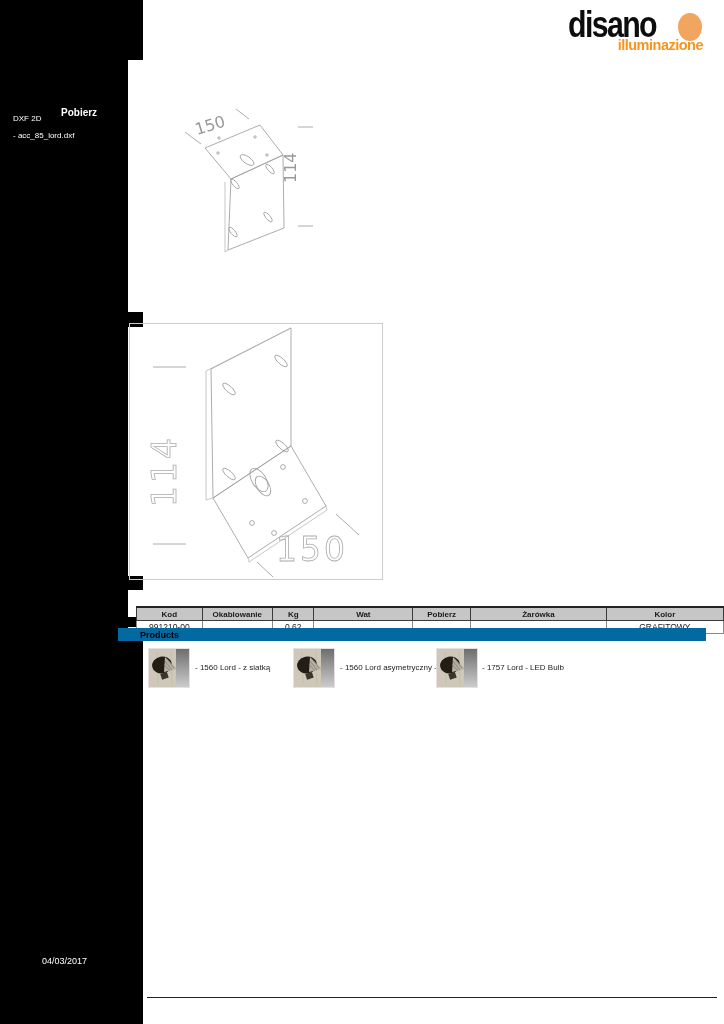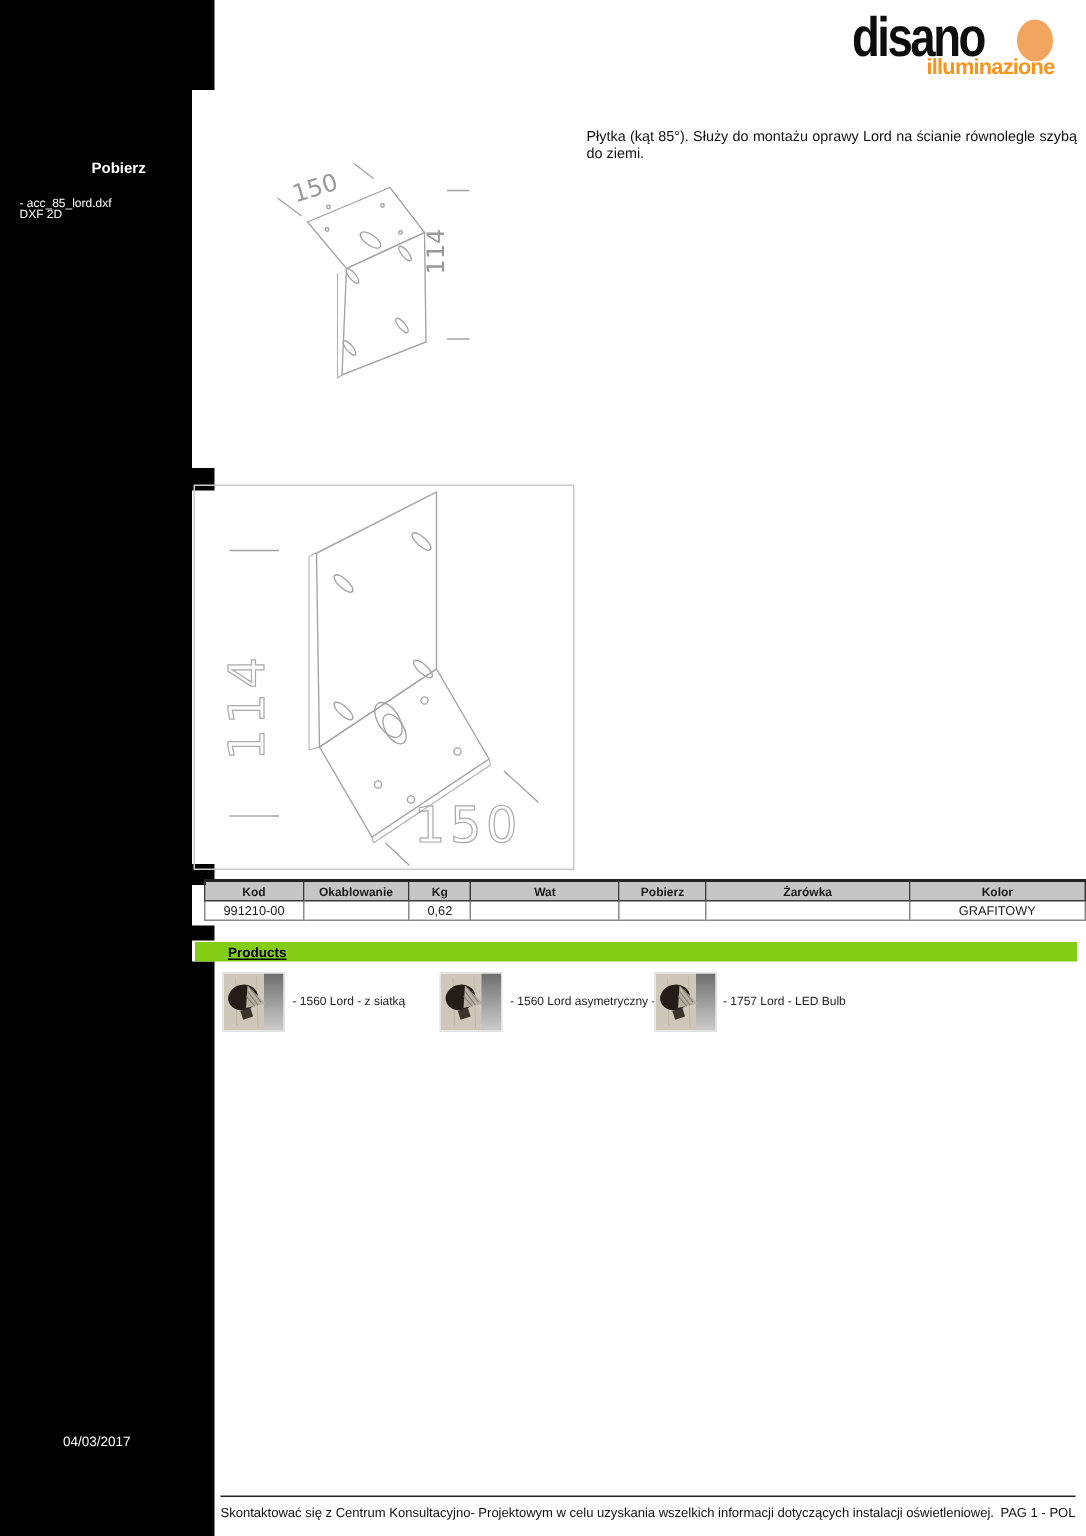--- a/index.html
+++ b/index.html
@@ -28,31 +28,31 @@
   
   #draw-small{position:absolute;left:150px;top:98px;}
   #draw-big-box{position:absolute;left:129px;top:323px;width:252px;height:255px;border:1px solid #ccc;}
   .cad{stroke:#a3a3a3;stroke-width:0.9;fill:none;}
   .cad-thin{stroke:#b0b0b0;stroke-width:0.7;fill:none;}
   .dim-s{fill:#999;font-size:16px;font-family:"DejaVu Sans","Liberation Sans",sans-serif;}
   .dim-b{fill:none;stroke:#ababab;stroke-width:0.8;font-size:33px;letter-spacing:3px;
          font-family:"DejaVu Sans","Liberation Sans",sans-serif;}
 
   
-  #spec-table{position:absolute;left:136px;top:586px;border-collapse:collapse;table-layout:fixed;
+  #spec-table{position:absolute;left:136px;top:606px;border-collapse:collapse;table-layout:fixed;
               border-top:2px solid #222;}
   #spec-table th{background:#c6c6c6;border:1px solid #3a3a3a;font-size:8px;font-weight:bold;
                  height:12px;padding:0 2px;text-align:center;overflow:hidden;white-space:nowrap;}
   #spec-table td{background:#fff;border:1px solid #8a8a8a;font-size:8.5px;height:12px;
                  padding:0 12px;text-align:center;overflow:hidden;white-space:nowrap;}
 
   
-  #products-bar{position:absolute;left:130px;top:628px;width:588px;height:13px;background:#84cc16;
+  #products-bar{position:absolute;left:118px;top:628px;width:588px;height:13px;background:#0369a1;
                 display:flex;align-items:center;padding-left:22px;box-sizing:border-box;
-                font-size:9px;font-weight:bold;color:#000;text-decoration:underline;}
+                font-size:9px;font-weight:bold;color:#000;}
   .thumb{position:absolute;top:648px;width:42px;height:40px;border:1px solid #e2e2e2;box-sizing:border-box;}
   .prod-label{position:absolute;top:663px;font-size:8px;color:#222;white-space:nowrap;}
 
   
   #footer-rule{position:absolute;left:147px;top:997px;width:570px;border-top:1.4px solid #222;}
   #footer-line{position:absolute;left:147px;top:1003px;width:570px;display:flex;
                justify-content:space-between;font-size:8.7px;color:#111;white-space:nowrap;}
 </style>
 </head>
 <body>
@@ -60,29 +60,28 @@
 <div id="page">
 
   <div class="blk" style="left:0;top:0;width:128px;height:1024px;"></div>
   <div class="blk" style="left:0;top:0;width:143px;height:60px;"></div>
   <div class="blk" style="left:0;top:312px;width:143px;height:15px;"></div>
   <div class="blk" style="left:0;top:576px;width:143px;height:14px;"></div>
   <div class="blk" style="left:0;top:617px;width:143px;height:10px;"></div>
   <div class="blk" style="left:0;top:641px;width:143px;height:383px;"></div>
 
   <div class="side-txt side-head" style="top:107px;">Pobierz</div>
-  <div class="side-txt side-small" style="top:138px;">DXF 2D</div>
+  <div class="side-txt side-small" style="top:114px;">DXF 2D</div>
   <div class="side-txt side-small" style="top:131px;">- acc_85_lord.dxf</div>
   <div class="side-txt" style="top:956px;font-size:9px;padding-left:29px;">04/03/2017</div>
 
   <div id="brand">disano</div>
   <div id="brand-ellipse" style="background: rgb(242, 165, 95);"></div>
   <div id="brand-sub" style="color: rgb(247, 148, 29);">illuminazione</div>
 
-  <div id="descr">Płytka (kąt 85°). Służy do montażu oprawy Lord na ścianie równolegle szybą do ziemi.</div>
 
   <svg id="draw-small" width="185" height="170" viewBox="0 0 185 170">
 
     <line class="cad" x1="35" y1="34" x2="51" y2="46"></line>
     <line class="cad" x1="86" y1="11" x2="99" y2="21"></line>
     <line class="cad" x1="148" y1="29" x2="163" y2="29"></line>
     <line class="cad" x1="148" y1="128" x2="163" y2="128"></line>
 
     <polygon class="cad" points="55,50 110,27 133,57 81,81"></polygon>
 
@@ -233,18 +232,14 @@
     <ellipse cx="13" cy="16" rx="10" ry="8.5" fill="#241d17" transform="rotate(-12 13 16)"></ellipse>
     <polygon points="16,8 28,20 15,23" fill="#b6afa2"></polygon>
     <line x1="18" y1="10" x2="25" y2="19" stroke="#7d776c" stroke-width="0.7"></line>
     <line x1="16" y1="12" x2="23" y2="21" stroke="#7d776c" stroke-width="0.7"></line>
     <line x1="15" y1="15" x2="21" y2="22" stroke="#7d776c" stroke-width="0.7"></line>
     <rect x="12" y="24" width="7" height="6" fill="#3b342b" transform="rotate(-18 15 27)"></rect>
   </svg>
   <div class="prod-label" style="left:482px;">- 1757 Lord - LED Bulb</div>
 
   <div id="footer-rule"></div>
-  <div id="footer-line">
-    <span>Skontaktować się z Centrum Konsultacyjno- Projektowym w celu uzyskania wszelkich informacji dotyczących instalacji oświetleniowej.</span>
-    <span>PAG  1 - POL</span>
-  </div>
 
 </div>
 
 </body></html>

